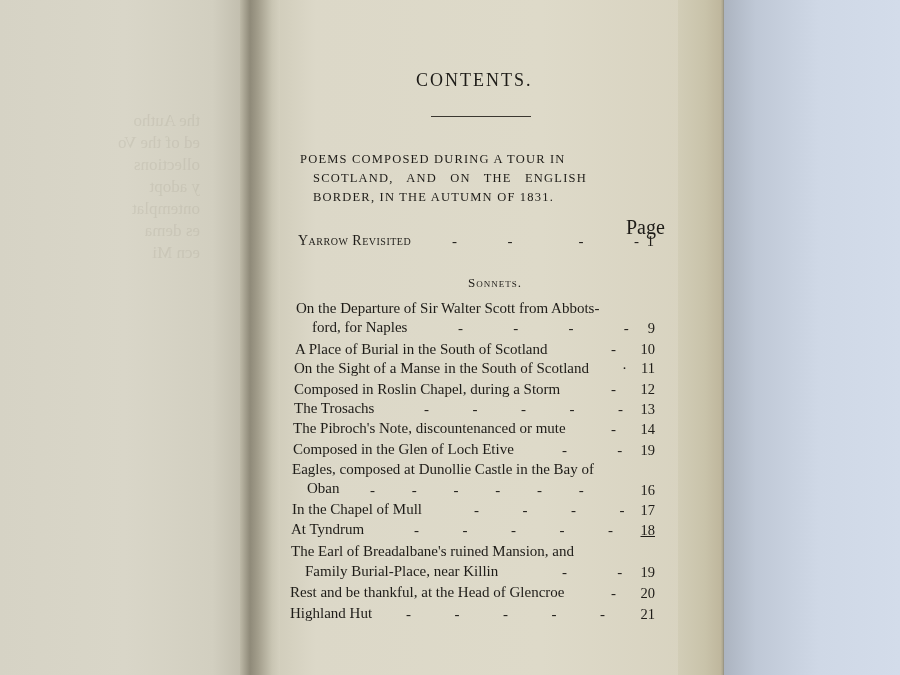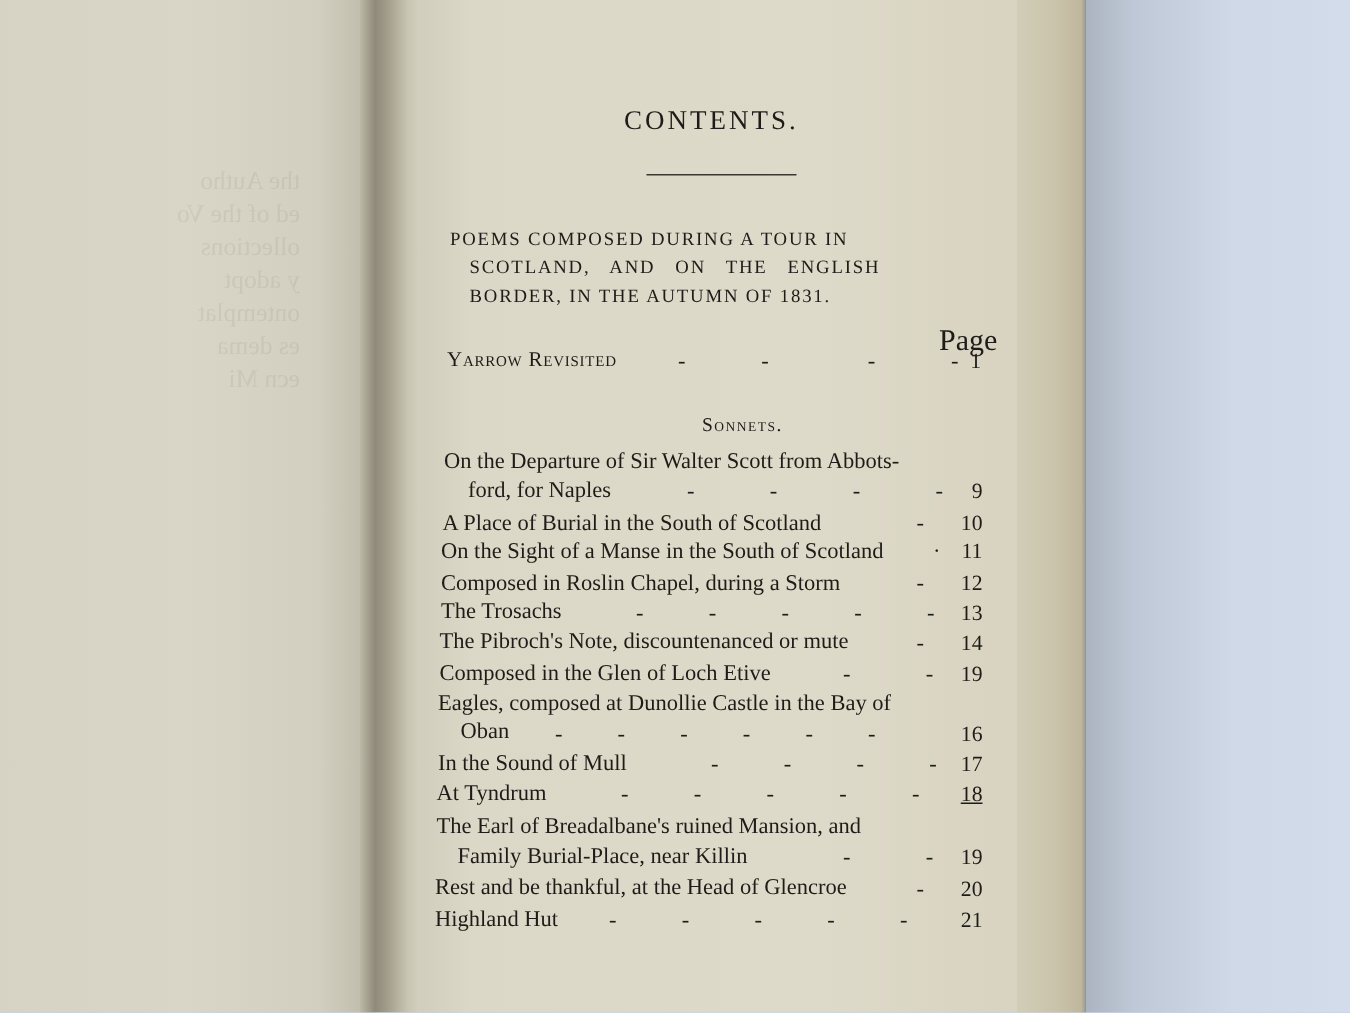--- a/index.html
+++ b/index.html
@@ -124,21 +124,21 @@
 
   <div class="entry" style="left:293px; top:440px;">Composed in the Glen of Loch Etive</div>
   <div class="entry" style="left:562px; top:441px; white-space:pre; letter-spacing:3px;">-       -</div>
   <div class="pagenum" style="left:625px; top:442px;">19</div>
 
   <div class="entry" style="left:292px; top:460px;">Eagles, composed at Dunollie Castle in the Bay of</div>
   <div class="entry" style="left:307px; top:479px;">Oban</div>
   <div class="entry" style="left:370px; top:481px; white-space:pre; letter-spacing:3px;">-     -     -     -     -     -</div>
   <div class="pagenum" style="left:625px; top:482px;">16</div>
 
-  <div class="entry" style="left:292px; top:500px;">In the Sound of Mull</div>
+  <div class="entry" style="left:292px; top:500px;">In the Chapel of Mull</div>
   <div class="entry" style="left:474px; top:501px; white-space:pre; letter-spacing:3px;">-      -      -      -</div>
   <div class="pagenum" style="left:625px; top:502px;">17</div>
 
   <div class="entry" style="left:291px; top:520px;">At Tyndrum</div>
   <div class="entry" style="left:414px; top:521px; white-space:pre; letter-spacing:3px;">-      -      -      -      -</div>
   <div class="pagenum" style="left:625px; top:522px;text-decoration:underline;">18</div>
 
   <div class="entry" style="left:291px; top:542px;">The Earl of Breadalbane's ruined Mansion, and</div>
   <div class="entry" style="left:305px; top:562px;">Family Burial-Place, near Killin</div>
   <div class="entry" style="left:562px; top:563px; white-space:pre; letter-spacing:3px;">-       -</div>

